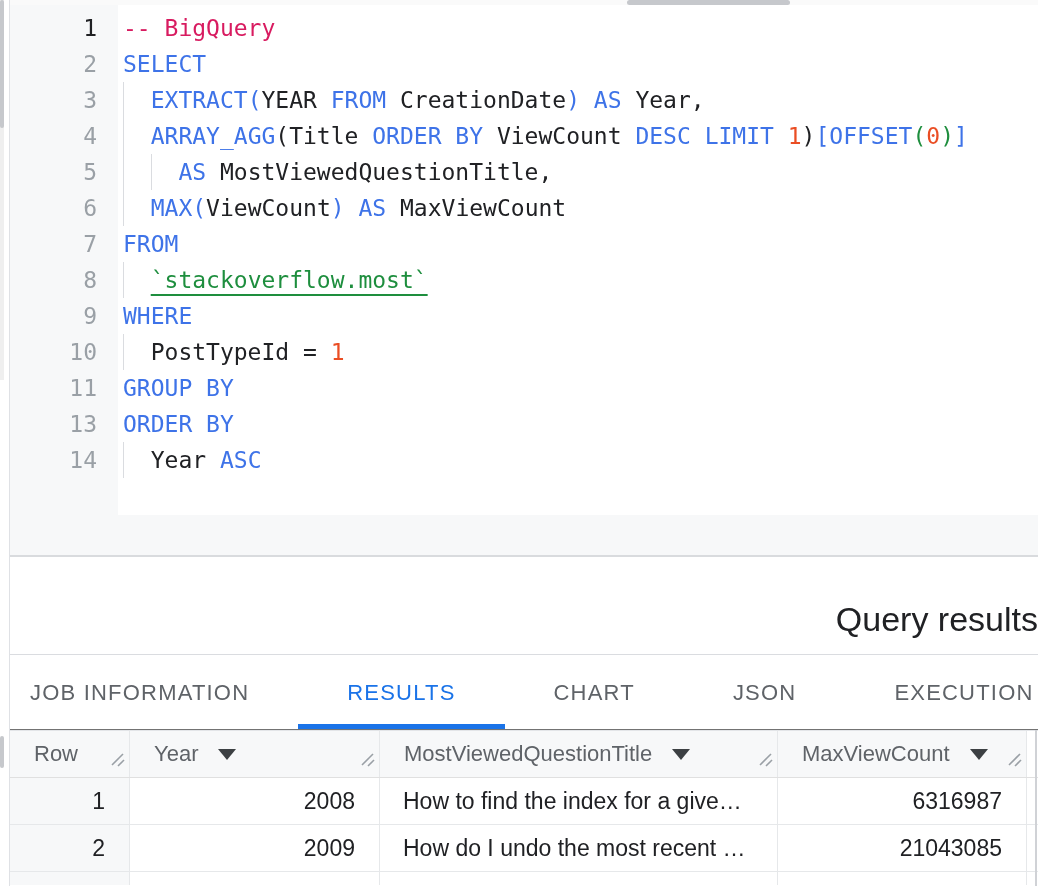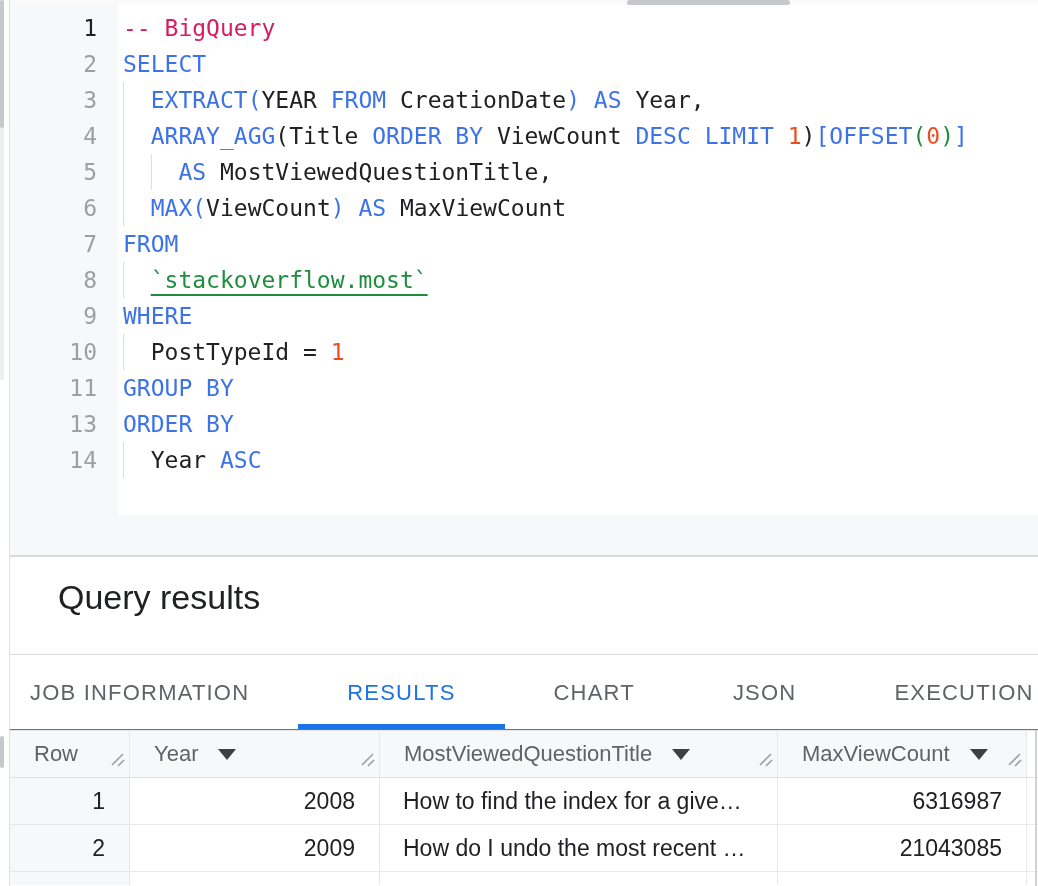--- a/index.html
+++ b/index.html
@@ -32,21 +32,21 @@
   .tk-num{color:#ea4e24;}
   .tk-p2{color:#1e8e3e;}
   .tk-tbl{color:#1e8e3e;text-decoration:underline;text-decoration-color:#1e8e3e;
     text-underline-offset:6px;cursor:pointer;}
   
   #editor-band{position:absolute;top:515px;left:10px;right:0;height:40px;background:#f7f8f9;
     border-bottom:2px solid #d9dbde;box-sizing:content-box;}
   
   #qr-section{position:absolute;top:557px;left:10px;right:0;height:98px;background:#fff;
     border-bottom:1px solid #dadce0;box-sizing:border-box;}
-  #qr-title{margin:0;padding:18px 0 0 48px;font-size:34px;font-weight:400;color:#202124;line-height:44px;}
+  #qr-title{margin:0;padding:40px 0 0 48px;font-size:34px;font-weight:400;color:#202124;line-height:44px;text-align:right;}
   
   #tabs{position:absolute;top:656px;left:10px;width:1028px;height:73px;display:flex;
     border-bottom:4px solid #737373;box-sizing:content-box;overflow:hidden;}
   .tab{position:relative;display:flex;align-items:center;padding:0 49px;cursor:pointer;flex:0 0 auto;}
   .tab:first-child{padding-left:20px;}
   .tab .tab-label{font-size:22px;font-weight:500;letter-spacing:1.2px;color:#5f6368;white-space:nowrap;}
   .tab.active .tab-label{color:#1a73e8;}
   .tab .underline{position:absolute;left:0;right:0;bottom:0;height:5px;background:#1a73e8;}
   
   #table{position:absolute;top:730px;left:10px;width:1028px;font-size:23px;}

